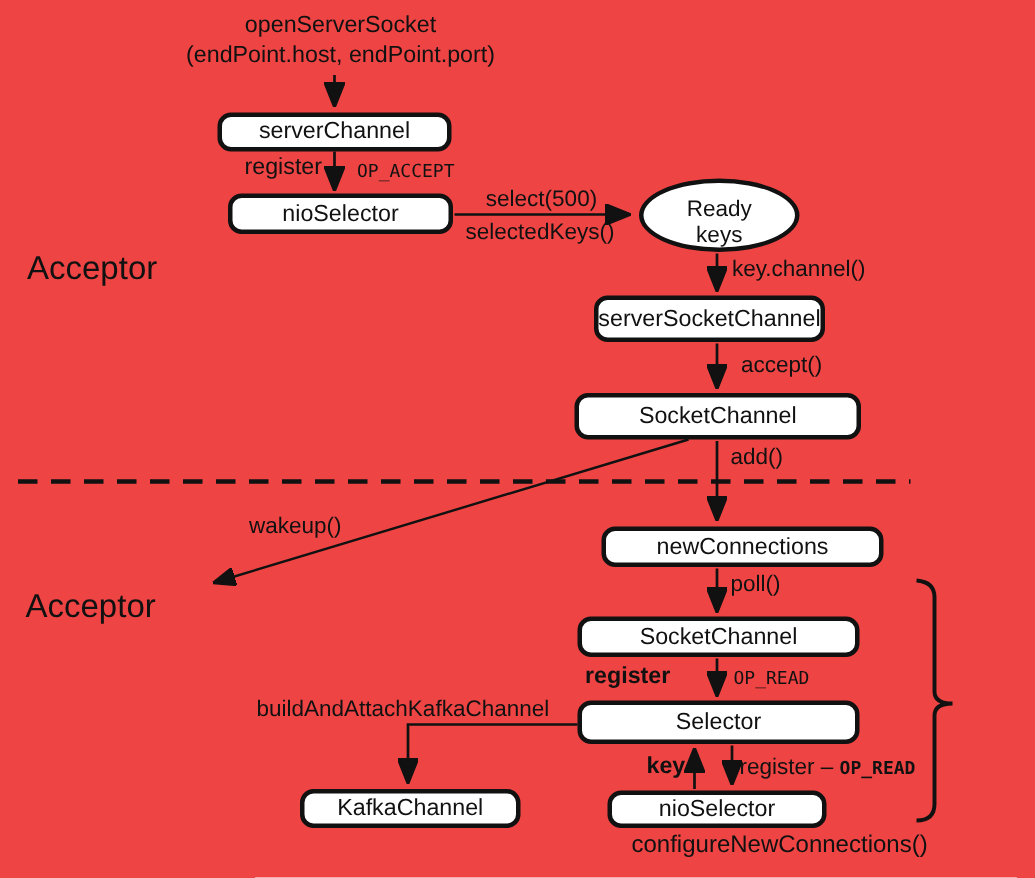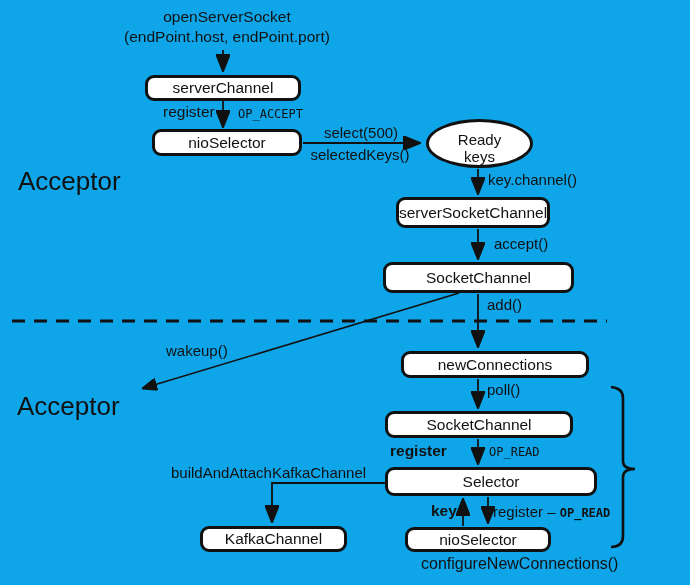--- a/index.html
+++ b/index.html
@@ -1,34 +1,34 @@
 <!DOCTYPE html>
 <html><head>
 <meta charset="utf-8">
 <style>
   html,body{margin:0;padding:0;background:#fff;}
   .canvas{
-    position:relative;width:690px;height:585px;background:#0ea5e9;
+    position:relative;width:690px;height:585px;background:#ef4444;
     font-family:"Liberation Sans",sans-serif;color:#111;overflow:hidden;
   }
   .layer{position:absolute;left:0;top:0;width:690px;height:585px;}
   .node{
     position:absolute;box-sizing:border-box;border:3px solid #111;border-radius:9px;
     background:#fff;display:flex;align-items:center;justify-content:center;
     font-size:15.5px;white-space:nowrap;
   }
   .ellipse{
     position:absolute;box-sizing:border-box;border:3px solid #111;border-radius:50%;
     background:#fff;display:flex;flex-direction:column;align-items:center;justify-content:flex-end;
     font-size:15px;line-height:1.15;text-align:center;
   }
   .lbl{position:absolute;font-size:15px;white-space:nowrap;}
   .mono{font-family:"DejaVu Sans Mono",monospace;font-size:12px;}
   .bold{font-weight:bold;}
-  .big{font-size:26px;}
+  .big{font-size:22px;}
   .ctr{text-align:center;}
   svg path, svg line{stroke:#111;}
 </style>
 </head>
 <body>
 
 <div class="canvas">
 
   <svg class="layer" viewBox="0 0 690 585" xmlns="http://www.w3.org/2000/svg">
     <defs>
@@ -81,21 +81,21 @@
   </div>
 
   <div class="node" style="left:385px;top:351px;width:188px;height:27px;margin-left:16px;">
     <span>newConnections</span>
   </div>
 
   <div class="node" style="left:385px;top:411px;width:188px;height:27px;">
     <span>SocketChannel</span>
   </div>
 
-  <div class="node" style="left:385px;top:467px;width:212px;height:29px;">
+  <div class="node" style="left:385px;top:467px;width:188px;height:29px;">
     <span>Selector</span>
   </div>
 
   <div class="node" style="left:405px;top:527px;width:146px;height:25px;">
     <span>nioSelector</span>
   </div>
 
   <div class="node" style="left:200px;top:526px;width:147px;height:26px;">
     <span>KafkaChannel</span>
   </div>

